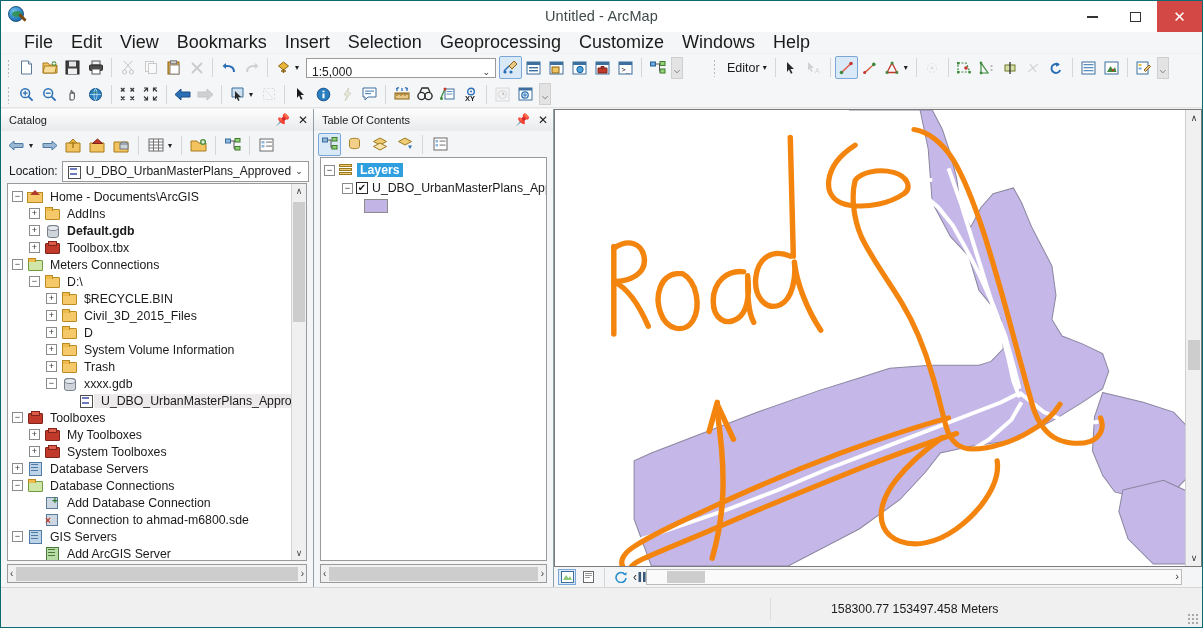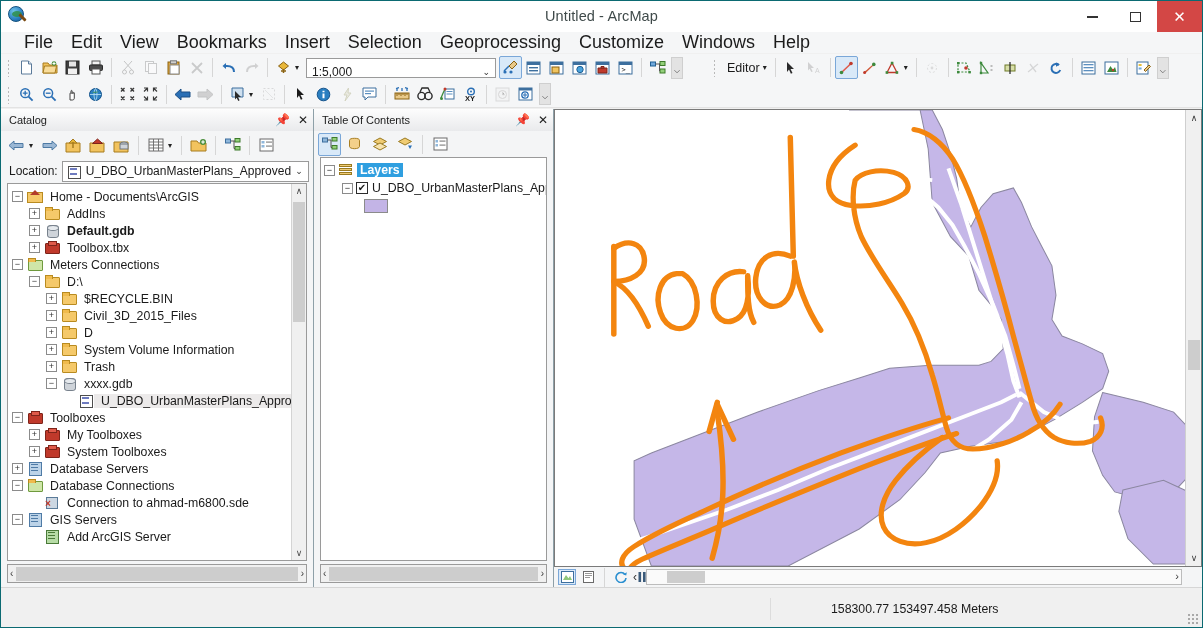--- a/index.html
+++ b/index.html
@@ -962,20 +962,25 @@
             </div>
             <div class="tnode" style="padding-left: 0px;">
               <span class="exp">+</span>
               <span class="ico server"></span>
               <span class="lbl">Database Servers</span>
             </div>
             <div class="tnode" style="padding-left: 0px;">
               <span class="exp">−</span>
               <span class="ico folder green"></span>
               <span class="lbl">Database Connections</span>
+            </div>
+            <div class="tnode" style="padding-left: 17px;">
+              <span class="exp none"></span>
+              <span class="ico conn plus"></span>
+              <span class="lbl">Add Database Connection</span>
             </div>
             <div class="tnode" style="padding-left: 17px;">
               <span class="exp none"></span>
               <span class="ico conn red"></span>
               <span class="lbl">Connection to ahmad-m6800.sde</span>
             </div>
             <div class="tnode" style="padding-left: 0px;">
               <span class="exp">−</span>
               <span class="ico server"></span>
               <span class="lbl">GIS Servers</span>

